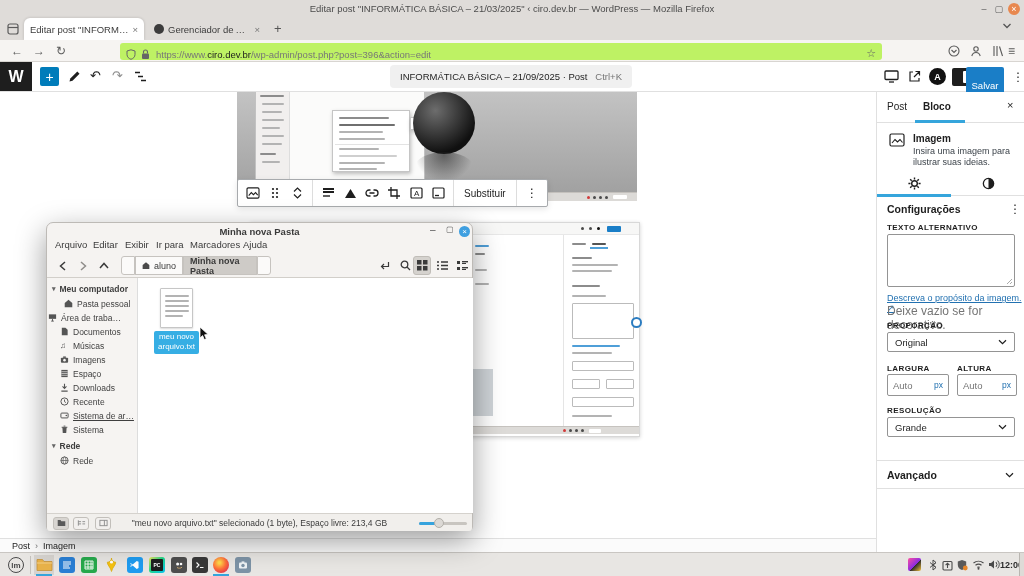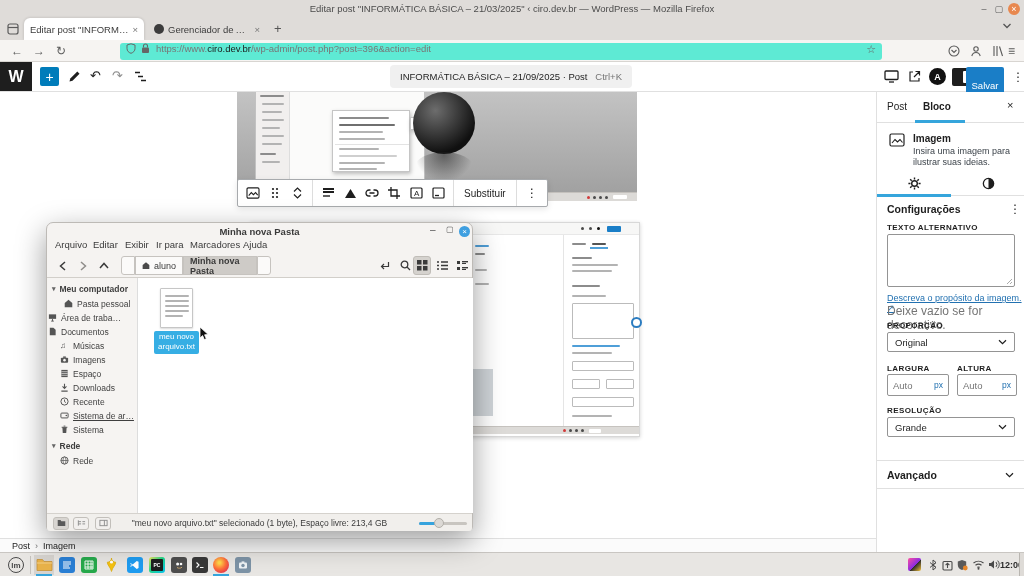--- a/index.html
+++ b/index.html
@@ -11,21 +11,21 @@
   svg{display:block}
   
   .ff-chrome{background:#dfdcd9}
   .ff-title{font-size:9.5px;color:#4c4c4c;white-space:nowrap}
   .winbtn{width:12px;height:12px;border-radius:50%;display:flex;align-items:center;justify-content:center;font-size:9px;color:#5b5b5b}
   .tab{height:22px;border-radius:6px 6px 0 0;display:flex;align-items:center;padding:0 6px;font-size:9.5px;color:#3c3c3c;white-space:nowrap;overflow:hidden}
   .tab .t{overflow:hidden;text-overflow:ellipsis;flex:1}
   .tab-active{background:#fff;box-shadow:0 0 3px rgba(0,0,0,.18)}
   .urlrow{background:#f6f4f2;border-bottom:1px solid #d8d5d1}
   .navbtn{font-size:12px;color:#5a5a5a;width:18px;text-align:center}
-  .urlfield{background:#5eead4;border-radius:3px;height:17px;display:flex;align-items:flex-start;padding:0 6px;font-size:9.5px;color:#777}
+  .urlfield{background:#bef264;border-radius:3px;height:17px;display:flex;align-items:flex-end;padding:0 6px;font-size:9.5px;color:#777}
   
   .wp-toolbar{background:#fff;border-bottom:1px solid #e0e0e0}
   .wp-logo{background:#1e1e1e;color:#fff;display:flex;align-items:center;justify-content:center;font-weight:bold;font-size:16px}
   .inserter{background:#007cba;color:#fff;border-radius:2px;display:flex;align-items:center;justify-content:center;font-size:14px}
   .docpill{background:#f0f0f0;border-radius:4px;display:flex;align-items:center;padding:0 10px;font-size:9.5px}
   .savebtn{background:#1a7ec7;color:#fff;border-radius:2px;display:flex;align-items:center;justify-content:center;font-size:9.5px}
   .kebab{font-size:12px;color:#1e1e1e;text-align:center}
   
   .canvas{background:#fff}
   .blocktoolbar{background:#fff;border:1px solid #a7aaad;border-radius:2px;box-shadow:0 2px 6px rgba(0,0,0,.1);display:flex;align-items:stretch}
@@ -534,21 +534,21 @@
             </svg>
           <span>Pasta pessoal</span>
           </div>
         <div class="fm-sideitem" style="top:33px;">
           <svg width="9" height="9" viewBox="0 0 10 10">
               <rect x="1" y="1.5" width="8" height="5" fill="#555"></rect>
               <path d="M3.5 9h3M5 6.5V9" stroke="#555" stroke-width="1"></path>
             </svg>
           <span>Área de traba…</span>
           </div>
-        <div class="fm-sideitem" style="top:47px;">
+        <div class="fm-sideitem" style="top:47px;padding-left:12px">
           <svg width="9" height="9" viewBox="0 0 10 10">
               <path d="M2 .8h4L8.5 3v6.2h-6.5Z" fill="#555"></path>
             </svg>
           <span>Documentos</span>
           </div>
         <div class="fm-sideitem" style="top:61px;padding-left:12px">
           <span style="font-size:8px;color:#555;width:9px">♫</span>
           <span>Músicas</span>
           </div>
         <div class="fm-sideitem" style="top:75px;padding-left:12px">

